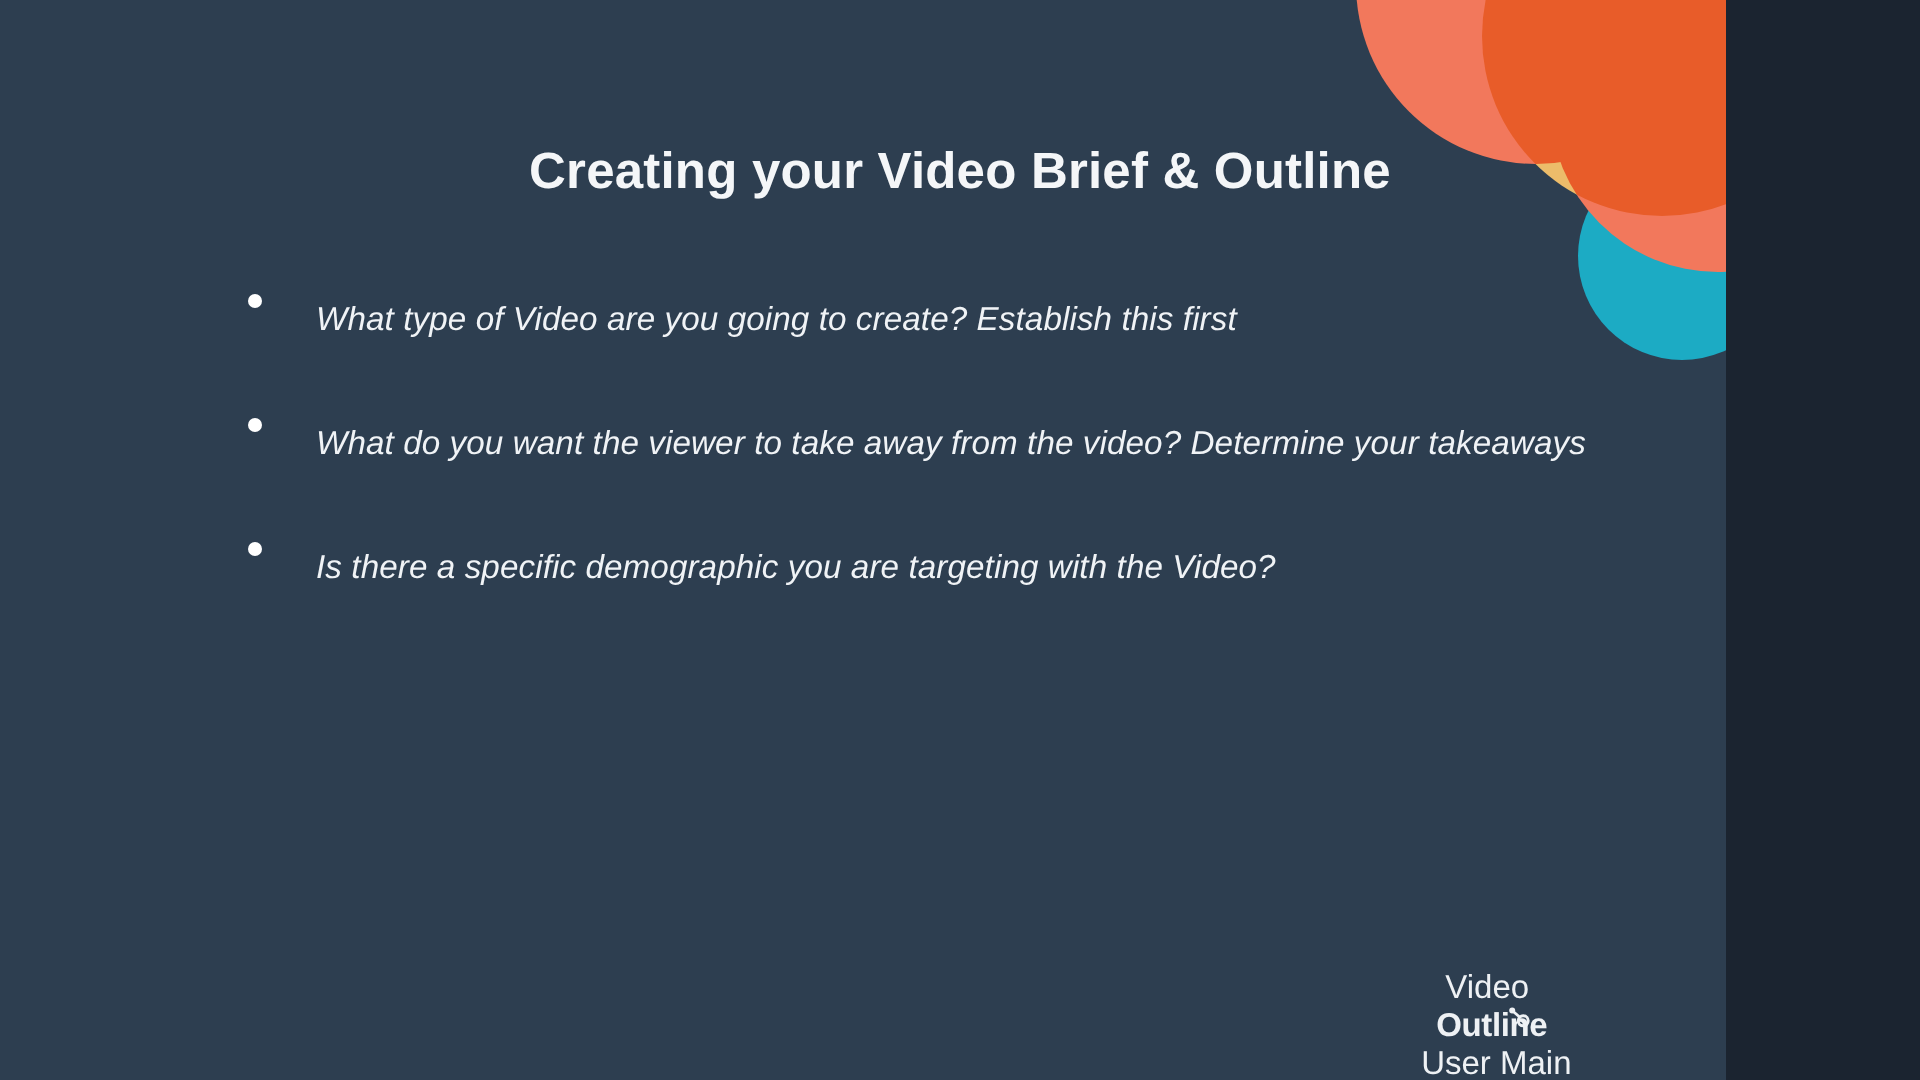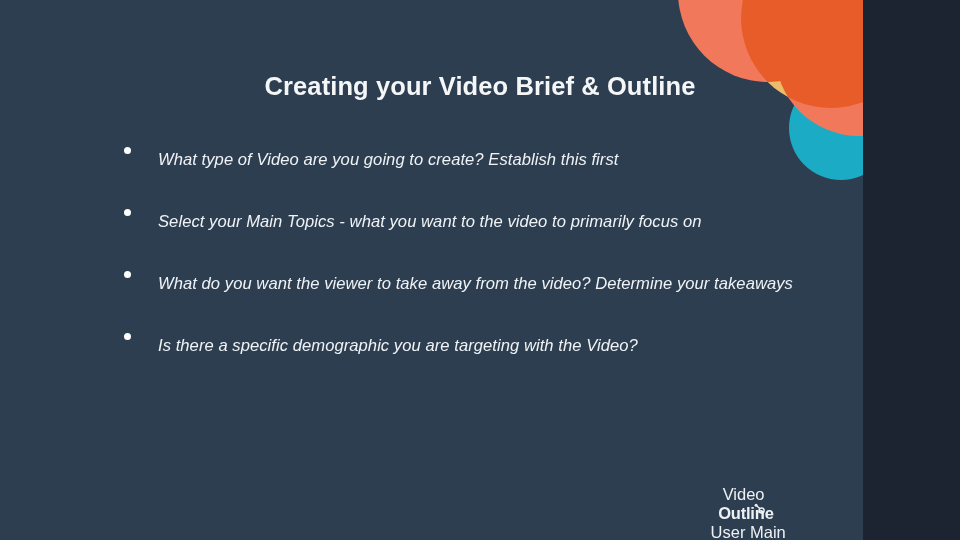--- a/index.html
+++ b/index.html
@@ -135,24 +135,20 @@
 
   <div id="slide-title">Creating your Video Brief &amp; Outline</div>
 
   <ul id="bullet-list">
     <li class="bullet-item">
       <span class="bullet-marker"></span>
       <span class="bullet-text">What type of Video are you going to create? Establish this first</span>
     </li>
     <li class="bullet-item">
       <span class="bullet-marker"></span>
-      <span class="bullet-text">Select your Main Topics - what you want to the video to primarily focus on</span>
-    </li>
-    <li class="bullet-item">
-      <span class="bullet-marker"></span>
       <span class="bullet-text">What do you want the viewer to take away from the video? Determine your takeaways</span>
     </li>
     <li class="bullet-item">
       <span class="bullet-marker"></span>
       <span class="bullet-text">Is there a specific demographic you are targeting with the Video?</span>
     </li>
   </ul>
 
   <div id="footer-brand">
     <span class="brand-word">Video </span>

